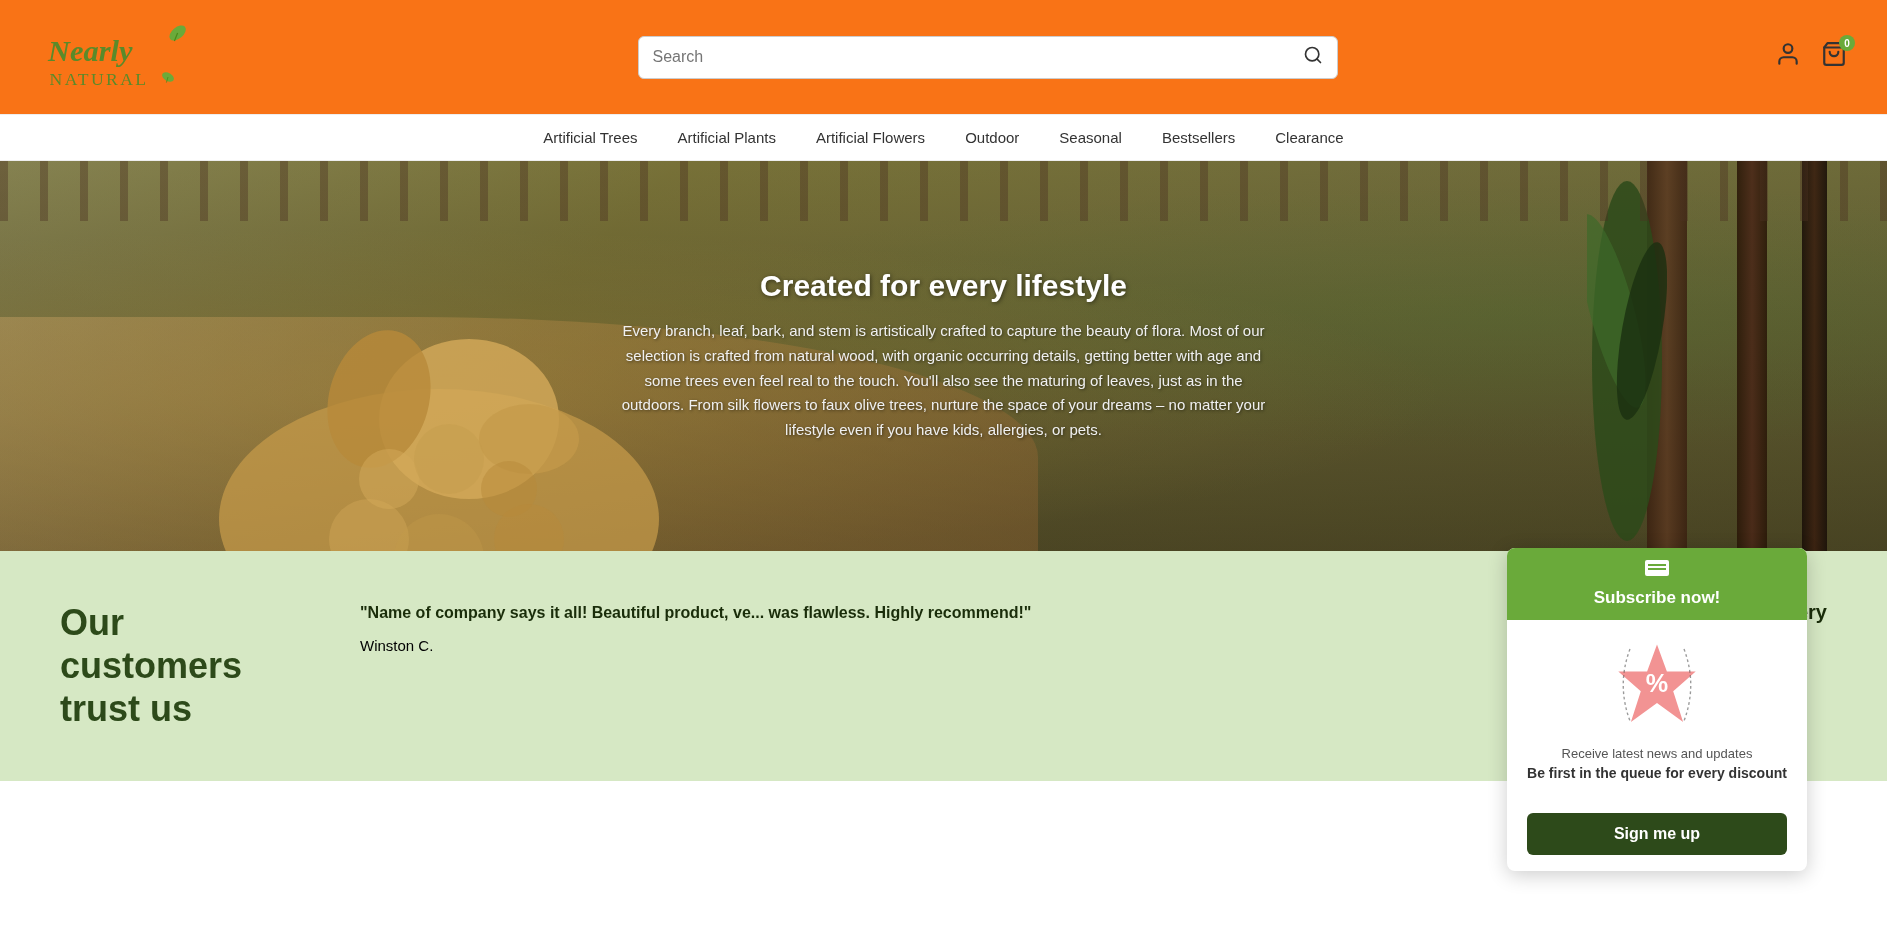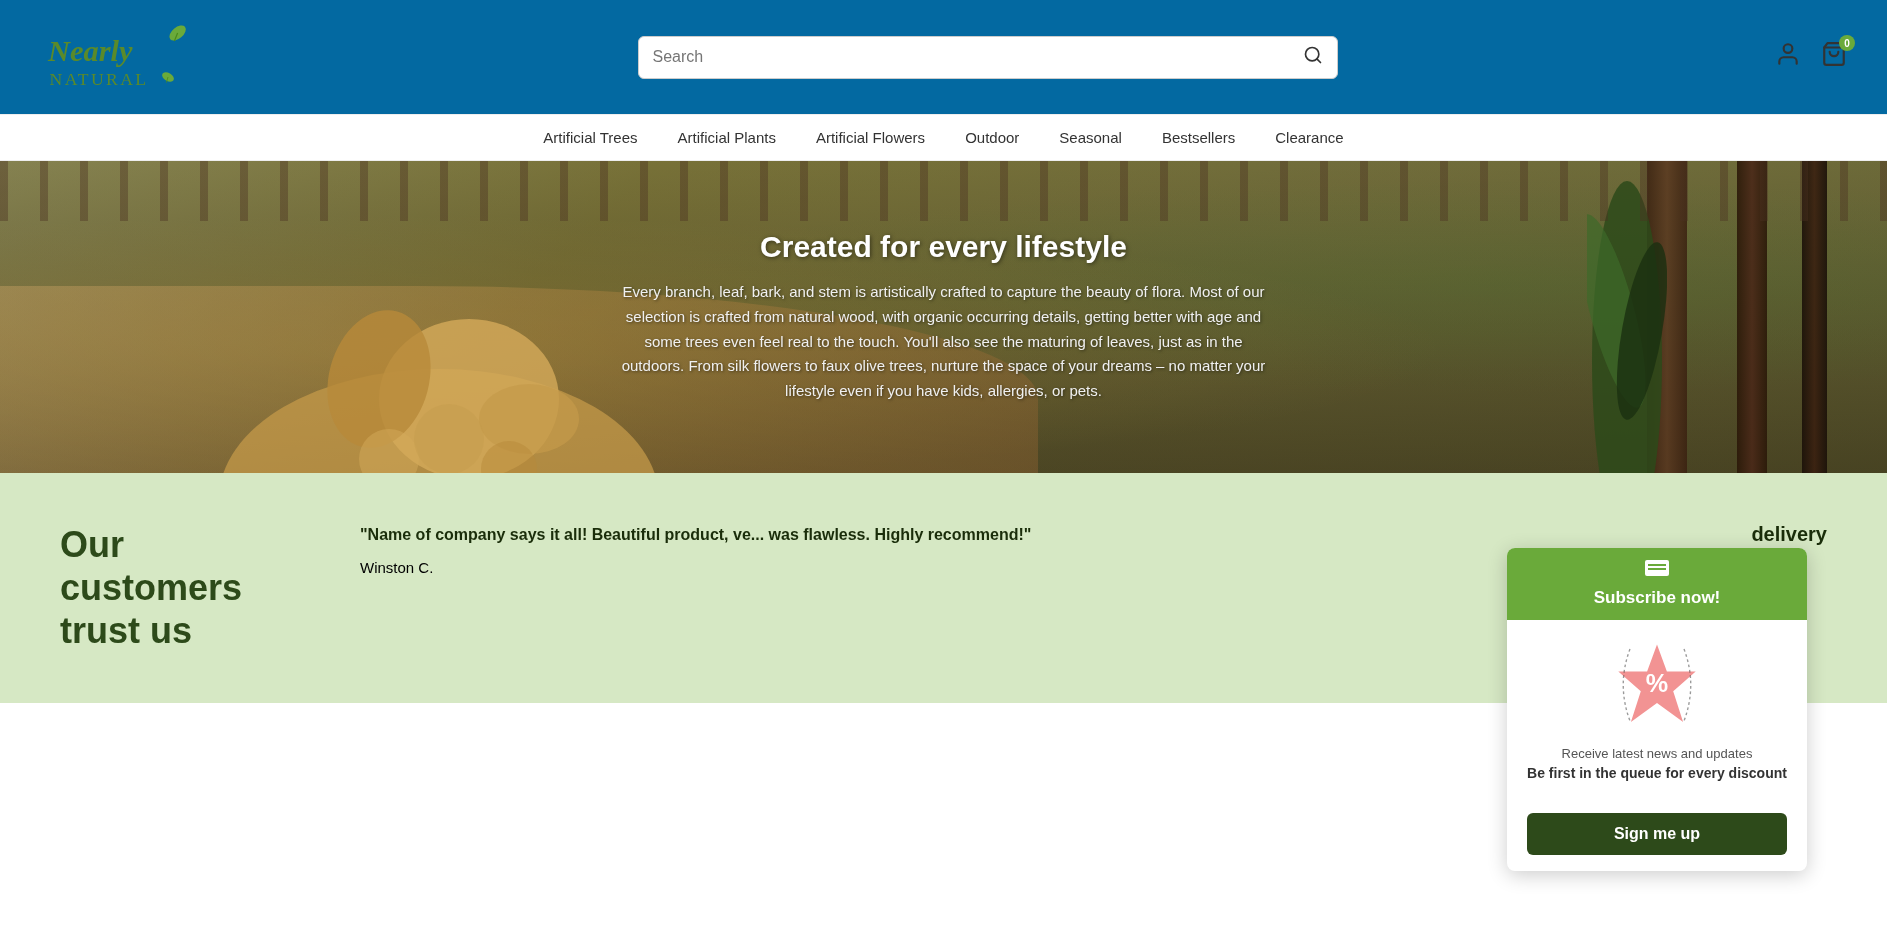--- a/index.html
+++ b/index.html
@@ -4,21 +4,21 @@
   <style>
     * { margin: 0; padding: 0; box-sizing: border-box; }
     body { font-family: Arial, sans-serif; background: #fff; overflow-x: hidden; }
 
     
     .header {
       display: flex;
       align-items: center;
       justify-content: space-between;
       padding: 12px 40px;
-      background: #0369a1;
+      background: #f97316;
       border-bottom: 1px solid #eee;
       position: relative;
       z-index: 10;
     }
 
     .logo-area {
       display: flex;
       align-items: center;
     }
 
@@ -98,21 +98,21 @@
       text-decoration: none;
       color: #333;
       font-size: 15px;
       white-space: nowrap;
     }
 
     
     .hero {
       position: relative;
       width: 100%;
-      height: 312px;
+      height: 390px;
       background: linear-gradient(135deg, #b8860b33 0%, #8b6914 30%, #5a4a2a 60%, #2d2d1a 100%);
       overflow: hidden;
       display: flex;
       align-items: center;
       justify-content: center;
     }
 
     .hero-bg {
       position: absolute;
       inset: 0;

